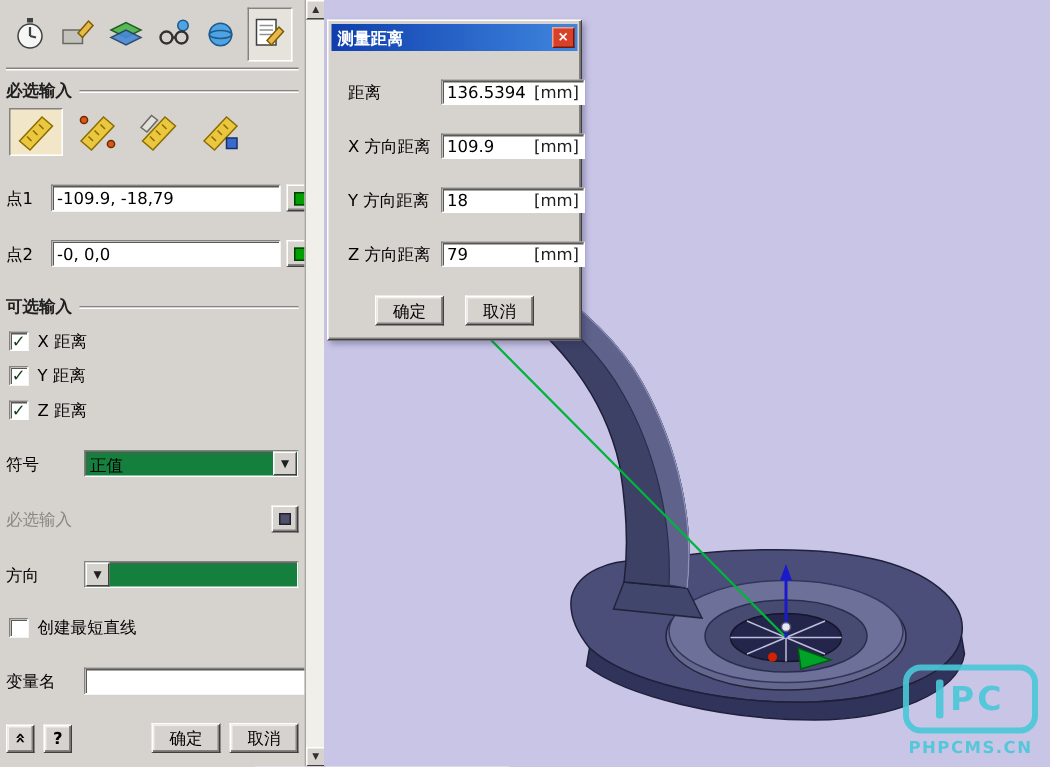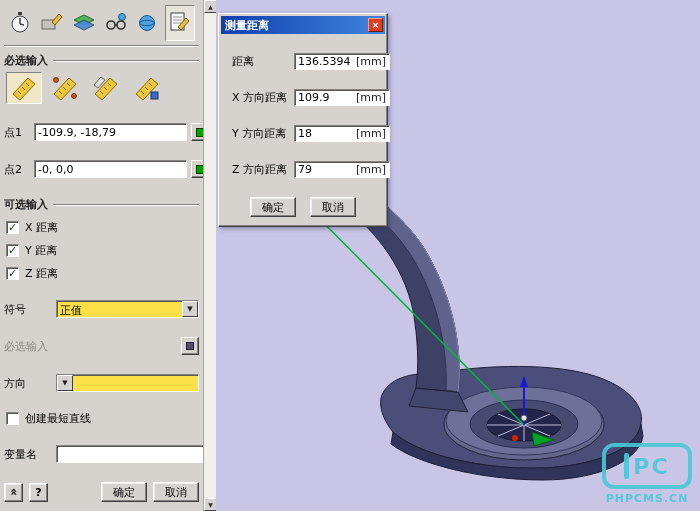--- a/index.html
+++ b/index.html
@@ -18,21 +18,21 @@
   .group-title .line{flex:1;height:2px;border-top:1px solid #848280;border-bottom:1px solid #ffffff;}
   .rulers{display:flex;gap:5px;margin:1px 0 7px 2px;}
   .rbtn{width:36px;height:32px;display:flex;align-items:center;justify-content:center;background:#d6d3ce;border:1px solid transparent;}
   .rbtn.selected{border:1px solid;border-color:#848280 #ffffff #ffffff #848280;background:#f1e6c8;}
   .frow{display:flex;align-items:center;gap:4px;margin:19px 0;}
   .lbl-sm{width:26px;flex:none;}
   .lbl-md{width:48px;flex:none;}
   .lbl-gray{color:#8a8880;}
   .input,.combo{flex:1;height:18px;background:#ffffff;border:1px solid #848280;border-right-color:#ffffff;border-bottom-color:#ffffff;box-shadow:inset 1px 1px 0 #5a5852;font-family:"DejaVu Sans","Liberation Sans",sans-serif;font-size:11px;}
   .input{padding:1px 3px;}
-  .combo{display:flex;align-items:stretch;background:#fde047;}
+  .combo{display:flex;align-items:stretch;background:#15803d;}
   .combo .combo-val{flex:1;padding:2px 3px;overflow:hidden;white-space:nowrap;}
   .combo .combo-arrow{width:16px;display:flex;align-items:center;justify-content:center;background:#d6d3ce;border:1px solid;border-color:#ffffff #404040 #404040 #ffffff;font-size:7px;color:#202020;}
   .sq-btn{width:18px;height:18px;flex:none;display:flex;align-items:center;justify-content:center;background:#d6d3ce;border:1px solid;border-color:#ffffff #404040 #404040 #ffffff;box-shadow:inset -1px -1px 0 #848280;}
   .green-chip{width:9px;height:9px;background:#00a000;border:1px solid #004000;display:block;}
   .dark-chip{width:8px;height:8px;background:#50506a;border:1px solid #202030;display:block;}
   .checkrow{display:flex;align-items:center;gap:6px;margin:8px 0 8px 2px;}
   .checkbox{width:13px;height:13px;flex:none;background:#ffffff;border:1px solid #848280;border-right-color:#ffffff;border-bottom-color:#ffffff;box-shadow:inset 1px 1px 0 #5a5852;display:flex;align-items:center;justify-content:center;font-size:11px;line-height:11px;color:#103a10;font-weight:bold;}
   .checkbox.empty{color:transparent;}
   .btn{min-width:46px;height:20px;padding:0 8px;background:#d6d3ce;border:1px solid;border-color:#ffffff #404040 #404040 #ffffff;box-shadow:inset -1px -1px 0 #848280,inset 1px 1px 0 #f2f0ec;display:inline-flex;align-items:center;justify-content:center;font-size:11px;font-family:inherit;}
   .actions{display:flex;align-items:center;gap:6px;margin-top:10px;}

